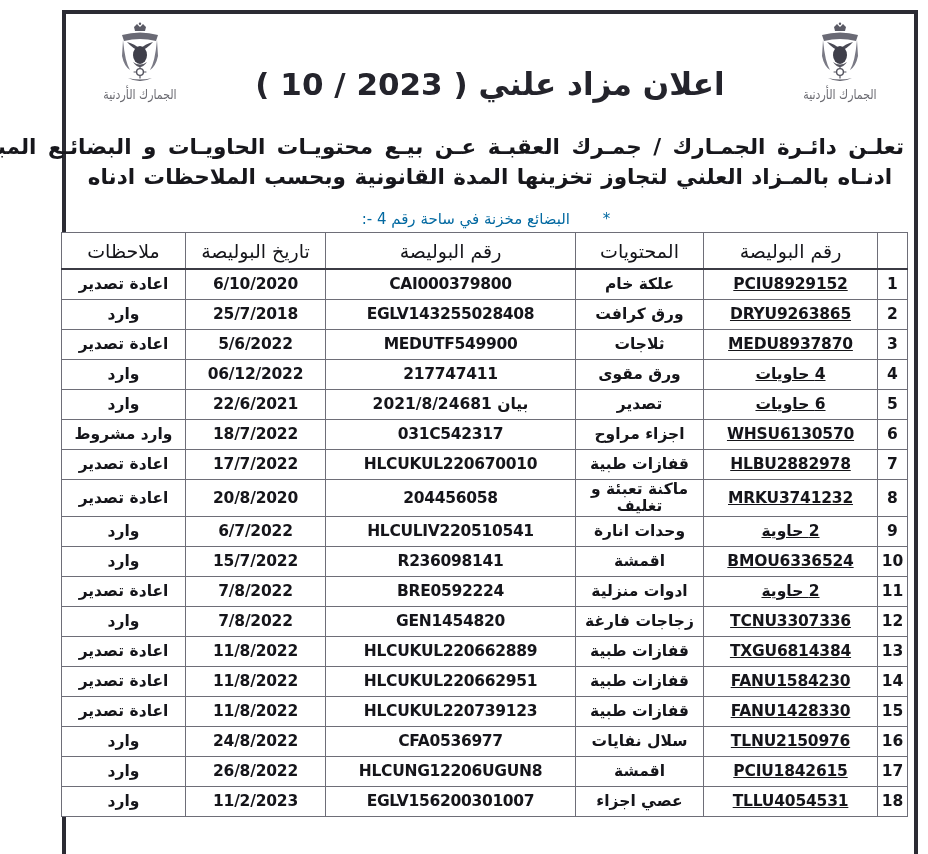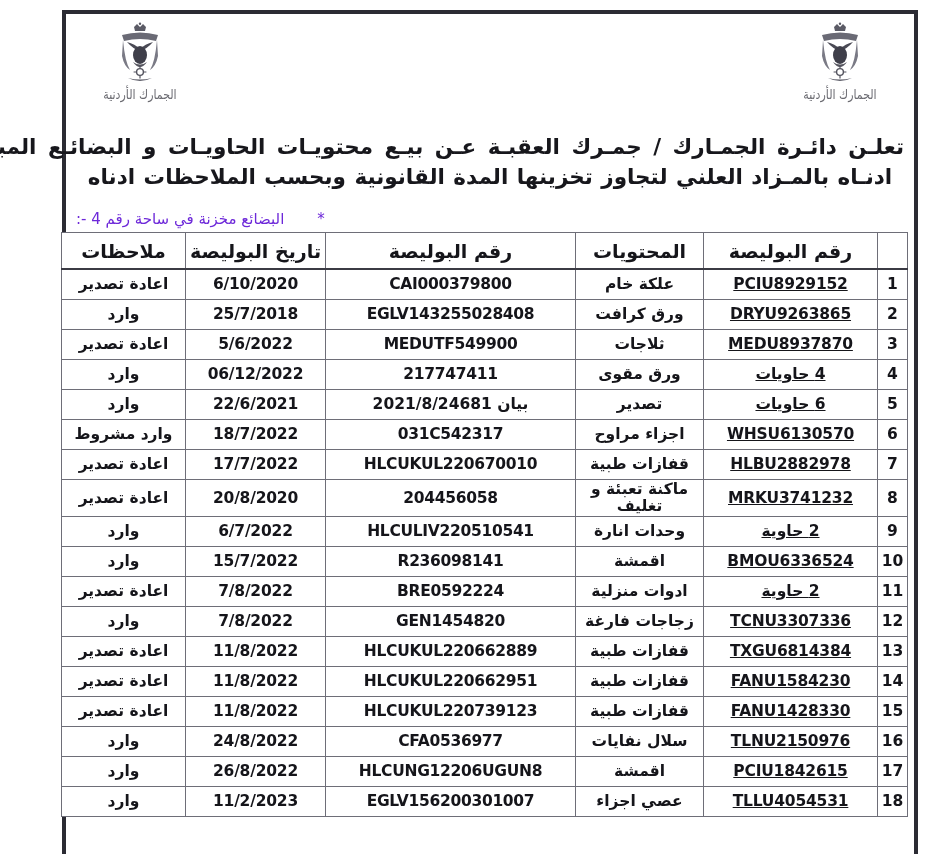--- a/index.html
+++ b/index.html
@@ -102,23 +102,23 @@
     letter-spacing: -0.2px;
     white-space: nowrap;
   }
   .announce-line.l1 { word-spacing: 4px; }
   .announce-line.l2 { word-spacing: 1px; }
 
   
   .storage-note {
     margin: 18px 18px 4px 10px;
     direction: rtl;
-    text-align: left;
+    text-align: center;
     font-size: 15px;
-    color: #6d28d9;
+    color: #0369a1;
     white-space: nowrap;
   }
   .storage-note .star { margin-left: 28px; }
   .storage-note .note-text { }
 
   
   .tbl-wrap {
     margin: 0 6px;
   }
   table.auction {
@@ -132,21 +132,21 @@
   table.auction td {
     border: 1px solid #6e6e78;
     text-align: center;
     vertical-align: middle;
     padding: 1px 3px;
     color: #15151a;
     overflow: hidden;
   }
   table.auction thead th {
     font-size: 19px;
-    font-weight: 700;
+    font-weight: 400;
     height: 33px;
     line-height: 22px;
     border-bottom: 2px solid #3b3b44;
   }
   table.auction tbody td {
     height: 27px;
     font-size: 15.5px;
     line-height: 17px;
     font-weight: 700;
   }
@@ -219,20 +219,21 @@
               <ellipse cx="30" cy="33" rx="7" ry="9" fill="#3f3f4a" stroke="none"></ellipse>
               <path d="M23 40 q7 10 14 0 q-7 5 -14 0 z" fill="#55555f" stroke="none"></path>
               <circle cx="30" cy="50" r="3.4" fill="none" stroke="#53535e" stroke-width="1.4"></circle>
               <path d="M30 46.6 v-3 M30 53.4 v3 M26.6 50 h-3 M33.4 50 h3" stroke="#53535e" stroke-width="1.2"></path>
               <path d="M18 56 q12 6 24 0 q-12 3 -24 0 z" fill="#5e5e69" stroke="none"></path>
             </g>
           </svg>
           <div class="emblem-caption">الجمارك الأردنية</div>
         </div>
 
+        <div class="main-title">اعلان مزاد علني ( 2023 / 10 )</div>
       </div>
 
       <div class="announce">
         <div class="announce-line l1">تعلـن دائـرة الجمـارك / جمـرك العقبـة عـن بيـع محتويـات الحاويـات و البضائـع المبينـة</div>
         <div class="announce-line l2">ادنـاه بالمـزاد العلني لتجاوز تخزينها المدة القانونية وبحسب الملاحظات ادناه</div>
       </div>
 
       <div class="storage-note">
         <span class="star">*</span>
         <span class="note-text">البضائع  مخزنة في ساحة رقم  4   -:</span>

